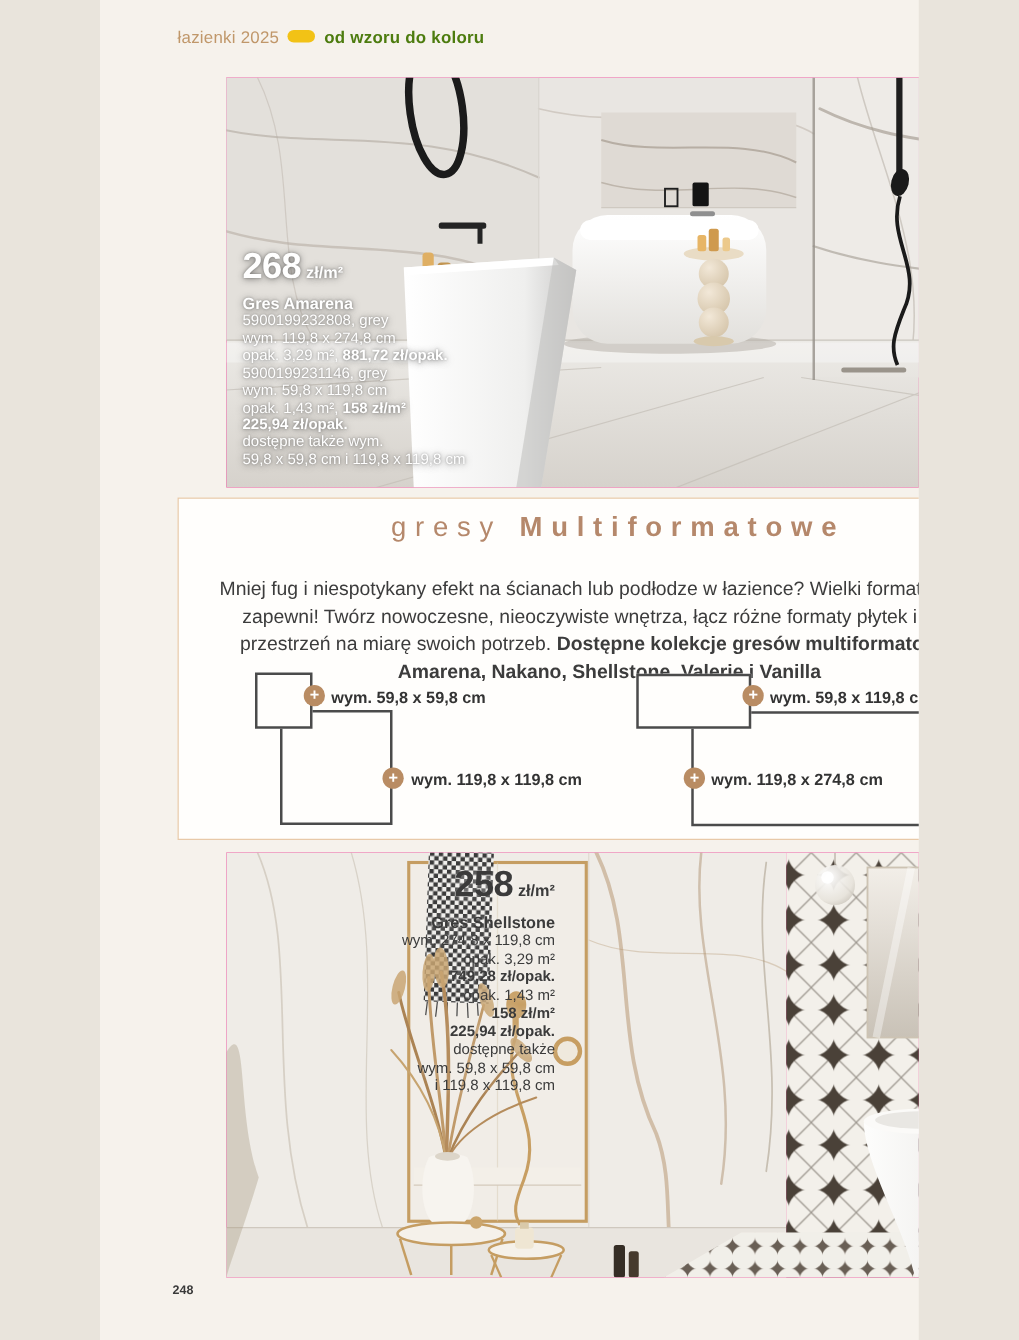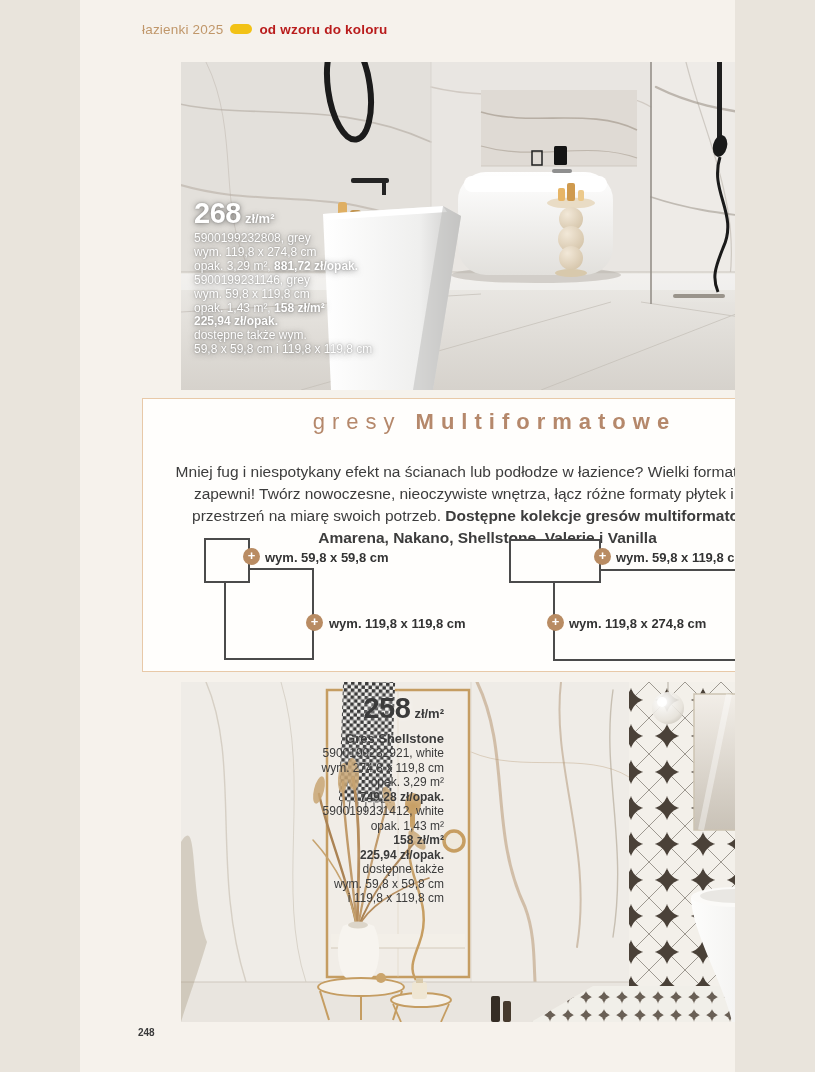--- a/index.html
+++ b/index.html
@@ -11,21 +11,21 @@
   }
 
   
   .hdr {
     position:absolute; left:62px; top:21px; height:16px;
     display:flex; align-items:center; gap:7px;
     font-size:13.5px; color:#c0976a; letter-spacing:.2px;
   }
   .hdr .brand { font-weight:400; }
   .hdr .pill { width:22px; height:10px; border-radius:5px; background:#f2c216; display:inline-block; }
-  .hdr .tag { font-weight:700; color:#b91c1c; }
+  .hdr .tag { font-weight:700; color:#4d7c0f; }
 
   
   .photo { position:absolute; left:62px; width:691px; overflow:hidden; background:#ec4899;margin-left:39px; }
   .photo-top { top:62px; height:328px; }
   .photo-bottom { top:682px; height:340px;text-align:right; }
   .scene { position:absolute; inset:0; width:100%; height:100%; display:block; }
 
   
   .overlay { position:absolute; left:13px; width:250px; z-index:5; }
   .ov-top { top:138px; color:#ffffff; text-shadow:0 1px 6px rgba(40,40,40,.55), 0 0 2px rgba(40,40,40,.4); }
@@ -165,20 +165,21 @@
       <ellipse cx="620" cy="193" rx="27" ry="7" fill="#eedfc2"></ellipse>
       <ellipse cx="621" cy="327" rx="17" ry="4" fill="#d8c6a6"></ellipse>
       <rect x="610" y="142" width="24" height="50" rx="11" fill="#f8f6f2"></rect>
       <rect x="618" y="131" width="9" height="14" rx="4" fill="#f2efe9"></rect>
     </svg>
 
     <div class="overlay ov-top">
       <div class="price-row">
         <span class="price">268</span><span class="unit">zł/m²</span>
       </div>
+      <div class="pname">Gres Amarena</div>
       <div class="spec"><span>5900199232808, grey</span><span class="b"></span></div>
       <div class="spec"><span>wym. 119,8 x 274,8 cm</span><span class="b"></span></div>
       <div class="spec"><span>opak. 3,29 m², </span><span class="b">881,72 zł/opak.</span></div>
       <div class="spec"><span>5900199231146, grey</span><span class="b"></span></div>
       <div class="spec"><span>wym. 59,8 x 119,8 cm</span><span class="b"></span></div>
       <div class="spec"><span>opak. 1,43 m², </span><span class="b">158 zł/m²</span></div>
       <div class="spec"><span></span><span class="b">225,94 zł/opak.</span></div>
       <div class="spec"><span>dostępne także wym.</span><span class="b"></span></div>
       <div class="spec"><span>59,8 x 59,8 cm i 119,8 x 119,8 cm</span><span class="b"></span></div>
     </div>
@@ -339,25 +340,23 @@
       <rect x="558" y="176" width="4" height="34" fill="#c79e62"></rect>
       <path d="M558,178 C563,170 572,170 574,177" stroke="#c79e62" stroke-width="3.5" fill="none"></path>
       <rect x="576" y="197" width="10" height="16" rx="2" fill="#d8b573" opacity=".9"></rect>
     </svg>
 
     <div class="overlay ov-bottom">
       <div class="price-row">
         <span class="price">258</span><span class="unit">zł/m²</span>
       </div>
       <div class="pname">Gres Shellstone</div>
-      <div class="spec"><span>5900199232921, white</span><span class="b"></span></div>
       <div class="spec"><span>wym. 274,8 x 119,8 cm</span><span class="b"></span></div>
       <div class="spec"><span>opak. 3,29 m²</span><span class="b"></span></div>
       <div class="spec"><span></span><span class="b">749,28 zł/opak.</span></div>
-      <div class="spec"><span>5900199231412, white</span><span class="b"></span></div>
       <div class="spec"><span>opak. 1,43 m²</span><span class="b"></span></div>
       <div class="spec"><span></span><span class="b">158 zł/m²</span></div>
       <div class="spec"><span></span><span class="b">225,94 zł/opak.</span></div>
       <div class="spec"><span>dostępne także</span><span class="b"></span></div>
       <div class="spec"><span>wym. 59,8 x 59,8 cm</span><span class="b"></span></div>
       <div class="spec"><span>i 119,8 x 119,8 cm</span><span class="b"></span></div>
     </div>
   </figure>
 
   <div class="pagenum">248</div>

